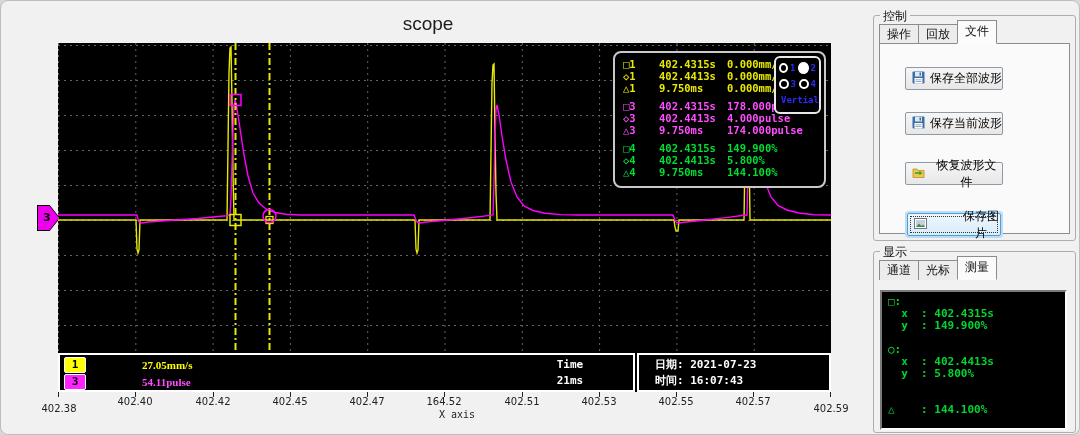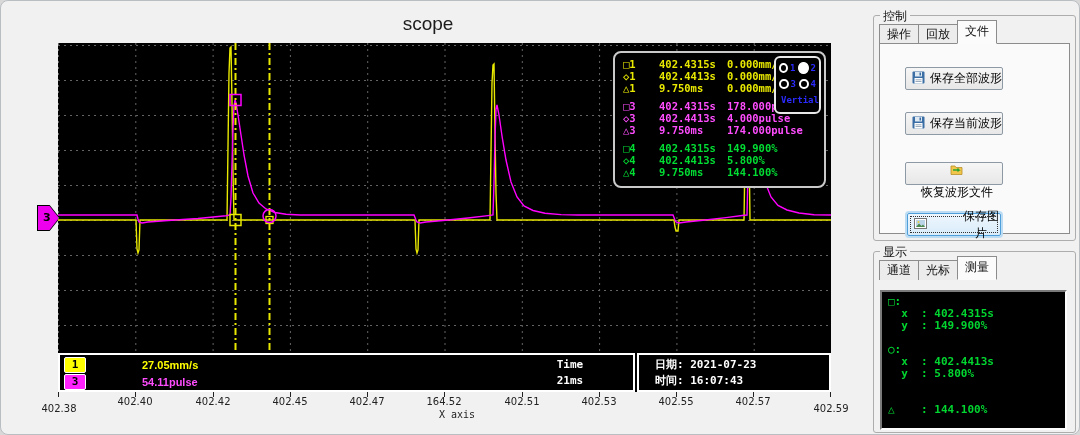--- a/index.html
+++ b/index.html
@@ -21,21 +21,21 @@
   .radio.filled{background:#fff;border:1px solid #fff;width:12px;height:12px;}
   .r-lbl{color:#2b2bff;font-size:9px;font-family:"DejaVu Sans Mono",monospace;font-weight:bold;margin:0 3px 0 2px;}
   .chk{width:12px;height:12px;background:#fff;display:inline-block;}
   
   .statusbar{position:absolute;left:0;top:310px;width:773px;height:39px;}
   .sbox1{position:absolute;left:0;top:0;width:577px;height:39px;border:2px solid #fff;box-sizing:border-box;background:#000;}
   .sbox2{position:absolute;left:579px;top:0;width:194px;height:39px;border:2px solid #fff;box-sizing:border-box;background:#000;color:#fff;font-family:"DejaVu Sans Mono",monospace;font-weight:bold;font-size:11px;padding:2px 12px 0 16px;line-height:16px;}
   .chip-row{display:flex;align-items:center;height:17px;}
   .chip{width:20px;height:14px;margin-left:4px;border:1px solid #fff;border-radius:2px;color:#000;font-size:11px;font-weight:bold;text-align:center;line-height:14px;font-family:"DejaVu Sans Mono",monospace;}
   .chip.y{background:#ffff00;} .chip.m{background:#ff22ff;}
-  .chip-lbl{font-family:Liberation Sans, sans-serif;font-weight:bold;font-size:11px;margin-left:56px;}
+  .chip-lbl{font-family:Liberation Serif, serif;font-weight:bold;font-size:11px;margin-left:56px;}
   .timeblk{position:absolute;right:28px;top:2px;width:70px;text-align:center;color:#fff;font-family:"DejaVu Sans Mono",monospace;font-weight:bold;font-size:11px;line-height:16px;}
   
   .xtick{position:absolute;width:1px;height:5px;background:#222;top:391px;}
   .xlab{position:absolute;width:46px;text-align:center;top:395px;font-size:10px;color:#222;font-family:"DejaVu Sans",sans-serif;}
   .xlab.shift{top:402px;}
   .xaxis-name{position:absolute;left:438px;top:408px;font-size:10px;color:#222;font-family:"DejaVu Sans Mono",monospace;}
   .lmarker{position:absolute;left:36px;top:204px;width:23px;height:26px;background:#000;clip-path:polygon(0 0,55% 0,100% 50%,55% 100%,0 100%);}
   .lmarker-in{position:absolute;left:1px;top:1px;width:21px;height:24px;background:#ee00ee;clip-path:polygon(0 0,55% 0,100% 50%,55% 100%,0 100%);color:#000;font-weight:bold;font-size:11px;text-align:left;padding-left:5px;line-height:24px;box-sizing:border-box;font-family:"DejaVu Sans",sans-serif;}
   
   .group{position:absolute;left:872px;width:201px;border:1px solid #adadad;border-radius:3px;background:#f1f1f1;}
@@ -225,21 +225,21 @@
               <rect x="0.5" y="0.5" width="12" height="12" rx="1" fill="#3a6ea5"></rect>
               <rect x="3" y="1" width="7" height="4.5" fill="#dfe9f2"></rect>
               <rect x="7.5" y="1.5" width="1.5" height="3" fill="#3a6ea5"></rect>
               <rect x="2.5" y="7" width="8" height="5.5" fill="#fff"></rect>
               <rect x="3.5" y="8.3" width="6" height="1" fill="#9ab"></rect>
               <rect x="3.5" y="10" width="6" height="1" fill="#9ab"></rect>
             </svg>
         </span>
         <span>保存当前波形</span>
       </button>
-      <button class="cbtn" style="top:118px;flex-direction:column;">
+      <button class="cbtn" style="top:118px;">
         <span>
           <svg width="14" height="13">
               <path d="M1,3 L5,3 L6,4.5 L12,4.5 L12,11.5 L1,11.5 Z" fill="#f2c64b" stroke="#b8912a" stroke-width="0.8"></path>
               <path d="M3,7 L9,7 L7.5,5.5 M9,7 L7.5,8.5" stroke="#2ea52e" stroke-width="1.4" fill="none"></path>
             </svg>
         </span>
         <span>恢复波形文件</span>
       </button>
       <button class="cbtn focused" style="top:169px;width:94px;left:27px;">
         <span>

